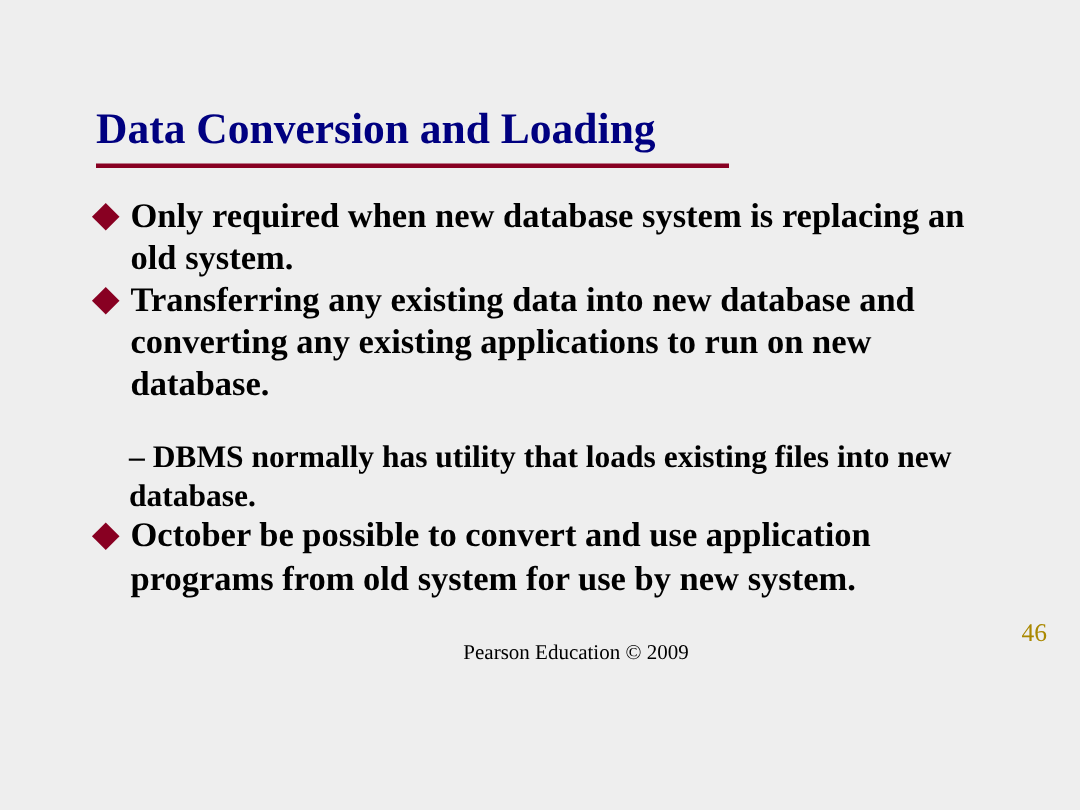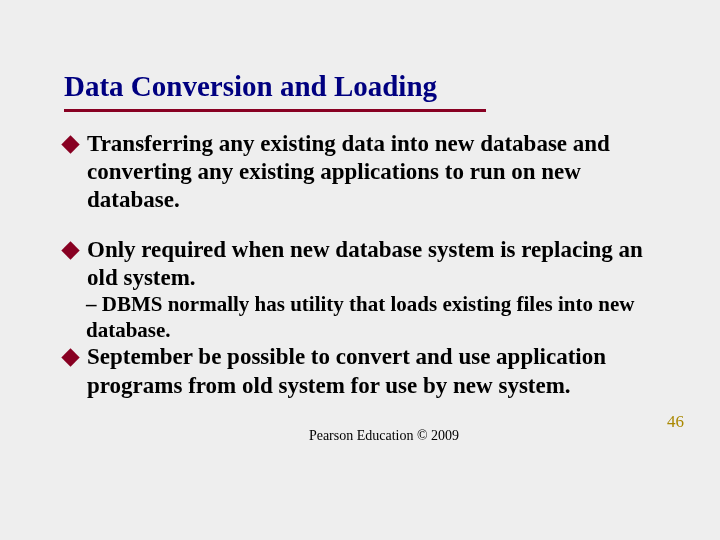--- a/index.html
+++ b/index.html
@@ -77,51 +77,51 @@
     position: absolute;
     left: 0;
     right: 0;
     bottom: 28px;
     text-align: center;
     font-size: 14px;
     font-weight: normal;
   }
   .page-number {
     position: absolute;
-    right: 60px;
+    right: 46px;
     bottom: 40px;
     font-size: 17px;
     color: #aa8800;
   }
 </style>
 </head>
 <body>
 
 <div class="slide">
 
   <div class="title">Data Conversion and Loading</div>
   <hr class="title-rule">
 
   <div class="body">
 
+    <div class="bullet-item no-bottom">
+      <div class="diamond"></div>
+      <div class="bullet-text">Only required when new database system is replacing an old system.</div>
+    </div>
+
     <div class="bullet-item">
       <div class="diamond"></div>
       <div class="bullet-text">Transferring any existing data into new database and converting any existing applications to run on new database.</div>
-    </div>
-
-    <div class="bullet-item no-bottom">
-      <div class="diamond"></div>
-      <div class="bullet-text">Only required when new database system is replacing an old system.</div>
     </div>
 
     <div class="sub-item">– DBMS normally has utility that loads existing files into new database.</div>
 
     <div class="bullet-item no-bottom">
       <div class="diamond"></div>
-      <div class="bullet-text">September be possible to convert and use application programs from old system for use by new system.</div>
+      <div class="bullet-text">October be possible to convert and use application programs from old system for use by new system.</div>
     </div>
 
   </div>
 
   <div class="footer-center">Pearson Education © 2009</div>
   <div class="page-number">46</div>
 
 </div>
 
 </body></html>

